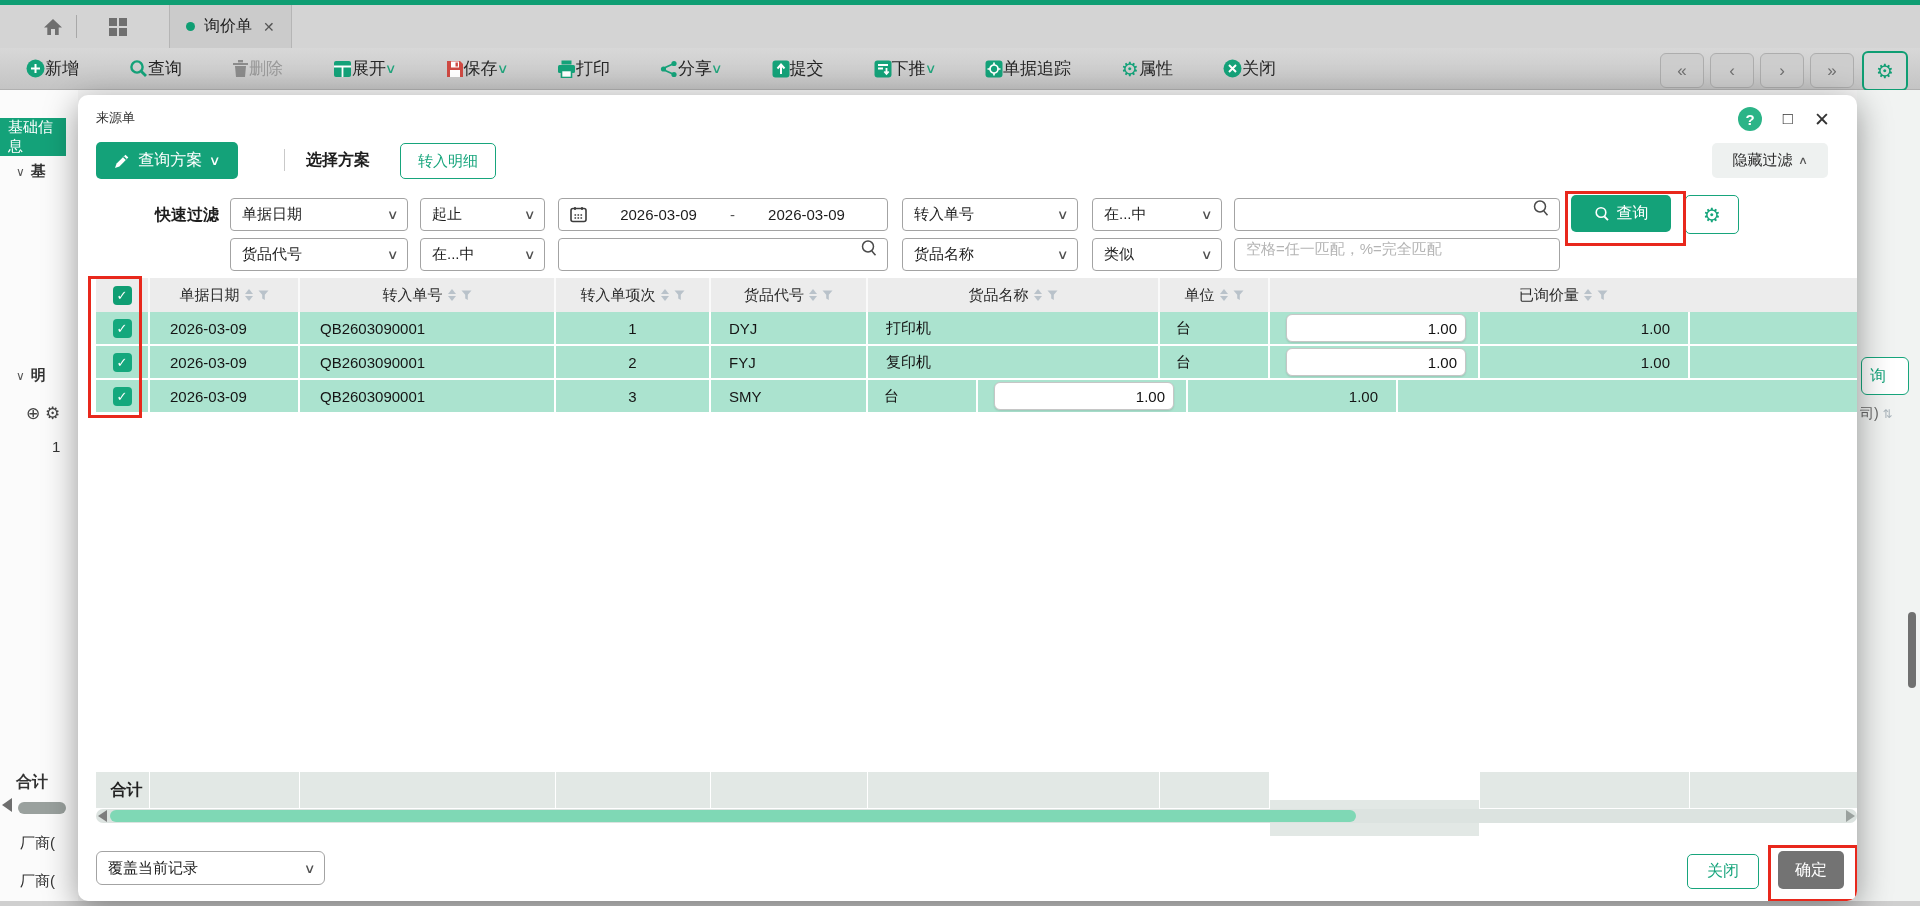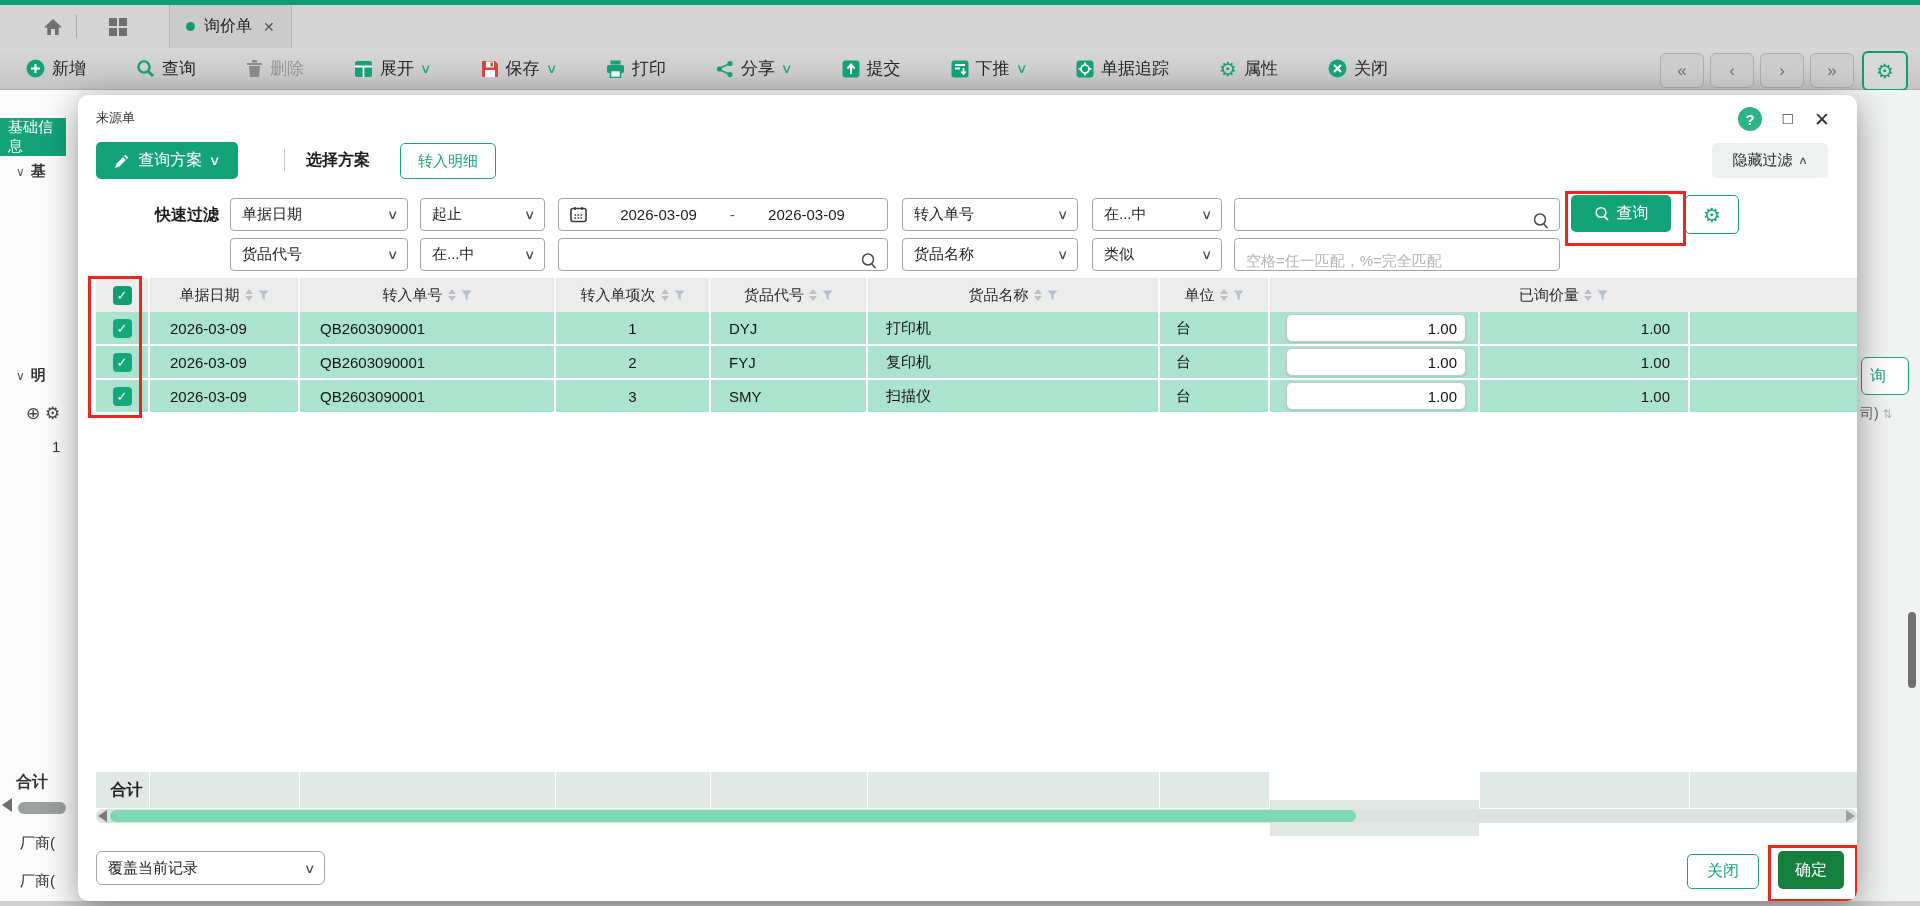--- a/index.html
+++ b/index.html
@@ -11,21 +11,21 @@
   .tabbar{left:0;top:5px;width:1920px;height:43px;background:#d4d4d4;display:flex;align-items:stretch;padding-left:30px;}
   .tb-ico{display:flex;align-items:center;justify-content:center;width:46px;cursor:pointer;}
   .tb-div{width:1px;background:#a8a8a8;margin:10px 0;}
   .tab{margin-left:28px;display:flex;align-items:center;gap:9px;background:#cbcbcb;
     border-left:1px solid #b5b5b5;border-right:1px solid #b5b5b5;padding:0 16px;}
   .tab-dot{width:9px;height:9px;border-radius:50%;background:#0f9e73;}
   .tab-label{font-size:16px;color:#1d1d1d;}
   .tab-close{color:#555;font-size:14px;margin-left:2px;}
   .toolbar{left:0;top:48px;width:1920px;height:42px;background:linear-gradient(#d8d8d8,#c4c4c4);
     border-bottom:1px solid #b0b0b0;display:flex;align-items:center;column-gap:50px;padding-left:26px;box-sizing:border-box;}
-  .tbar-btn{display:flex;align-items:center;gap:7px;font-size:17px;color:#262626;cursor:pointer;white-space:nowrap;text-align:right;}
+  .tbar-btn{display:flex;align-items:center;font-size:17px;color:#262626;cursor:pointer;white-space:nowrap;text-align:right;}
   .tbar-btn.disabled{color:#9a9a9a;}
   .chev{color:#21a47c;font-size:13px;line-height:1;transform:scaleX(1.25);}
   .navgrp{position:absolute;right:66px;top:53px;display:flex;gap:6px;}
   .navbtn{width:42px;height:33px;border:1px solid #adadad;border-radius:6px;background:#cdcdcd;
     display:flex;align-items:center;justify-content:center;color:#6f6f6f;font-size:17px;cursor:pointer;}
   .gearbtn{position:absolute;right:12px;top:51px;width:42px;height:36px;border:2px solid #0f9e73;border-radius:6px;
     display:flex;align-items:center;justify-content:center;color:#0f9e73;font-size:20px;background:#d8d8d8;cursor:pointer;}
   
   .bg-left{left:0;top:90px;width:78px;height:811px;background:#fbfbfb;}
   .bg-right{left:1857px;top:90px;width:63px;height:811px;background:#f1f3f2;}
@@ -56,21 +56,21 @@
     display:flex;align-items:center;justify-content:center;cursor:pointer;}
   .transferbtn{left:322px;top:48px;width:94px;height:34px;}
   .hidefilter{left:1634px;top:48px;width:116px;height:35px;background:#eef1f0;border-radius:5px;color:#2b2b2b;
     font-size:15px;display:flex;align-items:center;justify-content:center;gap:7px;cursor:pointer;}
   .hidefilter .chev{color:#555;font-size:11px;}
   .qflabel{left:77px;top:110px;font-size:16px;font-weight:bold;color:#1d1d1d;}
   .sel{position:absolute;height:33px;background:#fff;border:1px solid #a3a3a3;border-radius:4px;box-sizing:border-box;
     display:flex;align-items:center;justify-content:space-between;padding:0 9px 0 11px;font-size:15px;color:#1d1d1d;cursor:pointer;}
   .sel .chev{color:#4f4f4f;font-size:13px;}
   .inp{position:absolute;height:33px;background:#fff;border:1px solid #a3a3a3;border-radius:4px;box-sizing:border-box;
-    display:flex;align-items:flex-end;padding:0 9px;}
+    display:flex;align-items:flex-start;padding:0 9px;}
   .inp input{border:none;outline:none;flex:1;font-size:15px;font-family:inherit;color:#1d1d1d;background:transparent;min-width:0;}
   .inp input::placeholder{color:#b4b4b4;}
   .r1{top:103px;} .r2{top:143px;}
   .datebox{left:480px;width:330px;gap:10px;font-size:15px;color:#1d1d1d;}
   .querybtn{left:1493px;top:100px;width:100px;height:37px;background:#14a279;border-radius:5px;color:#fff;font-size:16px;
     display:flex;align-items:center;justify-content:center;gap:7px;cursor:pointer;}
   .fgear{left:1607px;top:100px;width:52px;height:37px;font-size:20px;}
   .hl{position:absolute;border:3px solid #e8281c;z-index:9;pointer-events:none;}
   
   .grid{left:18px;top:183px;width:1761px;}
@@ -100,21 +100,21 @@
   .sumrow{left:18px;top:677px;height:36px;display:flex;width:1761px;}
   .sumcell{background:#e2e8e5;height:36px;display:flex;align-items:center;border-right:1px solid #fff;box-sizing:border-box;}
   .sumlabel{font-weight:bold;font-size:16px;padding-left:8px;}
   .sumval{justify-content:flex-end;padding-right:12px;font-weight:bold;font-size:16px;margin-top:28px;}
   .hscroll{left:18px;top:714px;width:1761px;height:14px;background:#dce3e0;border-radius:7px;display:flex;align-items:center;}
   .hthumb2{position:absolute;left:14px;top:1px;width:1246px;height:12px;background:#7fd8b5;border-radius:6px;cursor:pointer;}
   .sb-l{position:absolute;left:2px;top:1px;width:0;height:0;border-top:6px solid transparent;border-bottom:6px solid transparent;border-right:9px solid #7d7d7d;}
   .sb-r{position:absolute;right:2px;top:1px;width:0;height:0;border-top:6px solid transparent;border-bottom:6px solid transparent;border-left:9px solid #9aa19e;}
   .modesel{left:18px;top:756px;width:229px;height:34px;border-radius:6px;}
   .closebtn{left:1609px;top:759px;width:70px;height:33px;font-size:16px;border-radius:5px;}
-  .okbtn{left:1700px;top:756px;width:66px;height:38px;background:#15803d;border-radius:5px;color:#fff;font-size:16px;
+  .okbtn{left:1700px;top:756px;width:66px;height:38px;background:#737373;border-radius:5px;color:#fff;font-size:16px;
     display:flex;align-items:center;justify-content:center;cursor:pointer;}
   svg{display:block;}
 </style>
 </head>
 <body>
 
 <div class="stage">
 
   <div class="abs topstrip"></div>
   <div class="abs tabbar">
@@ -529,21 +529,20 @@
       <div class="trow">
         <div class="td c-cb">
             <div class="cbx">
               <span>✓</span>
             </div>
           </div>
         <div class="td c-date">2026-03-09</div>
         <div class="td c-ord">QB2603090001</div>
         <div class="td c-line">3</div>
         <div class="td c-code">SMY</div>
-        <div class="td c-name">扫描仪</div>
         <div class="td c-unit">台</div>
         <div class="td c-pre">
             <input class="qtyinput" value="1.00" style="">
           </div>
         <div class="td c-qty">1.00</div>
         <div class="td c-inq"></div>
       </div>
     </div>
 
     <div class="abs sumrow">

